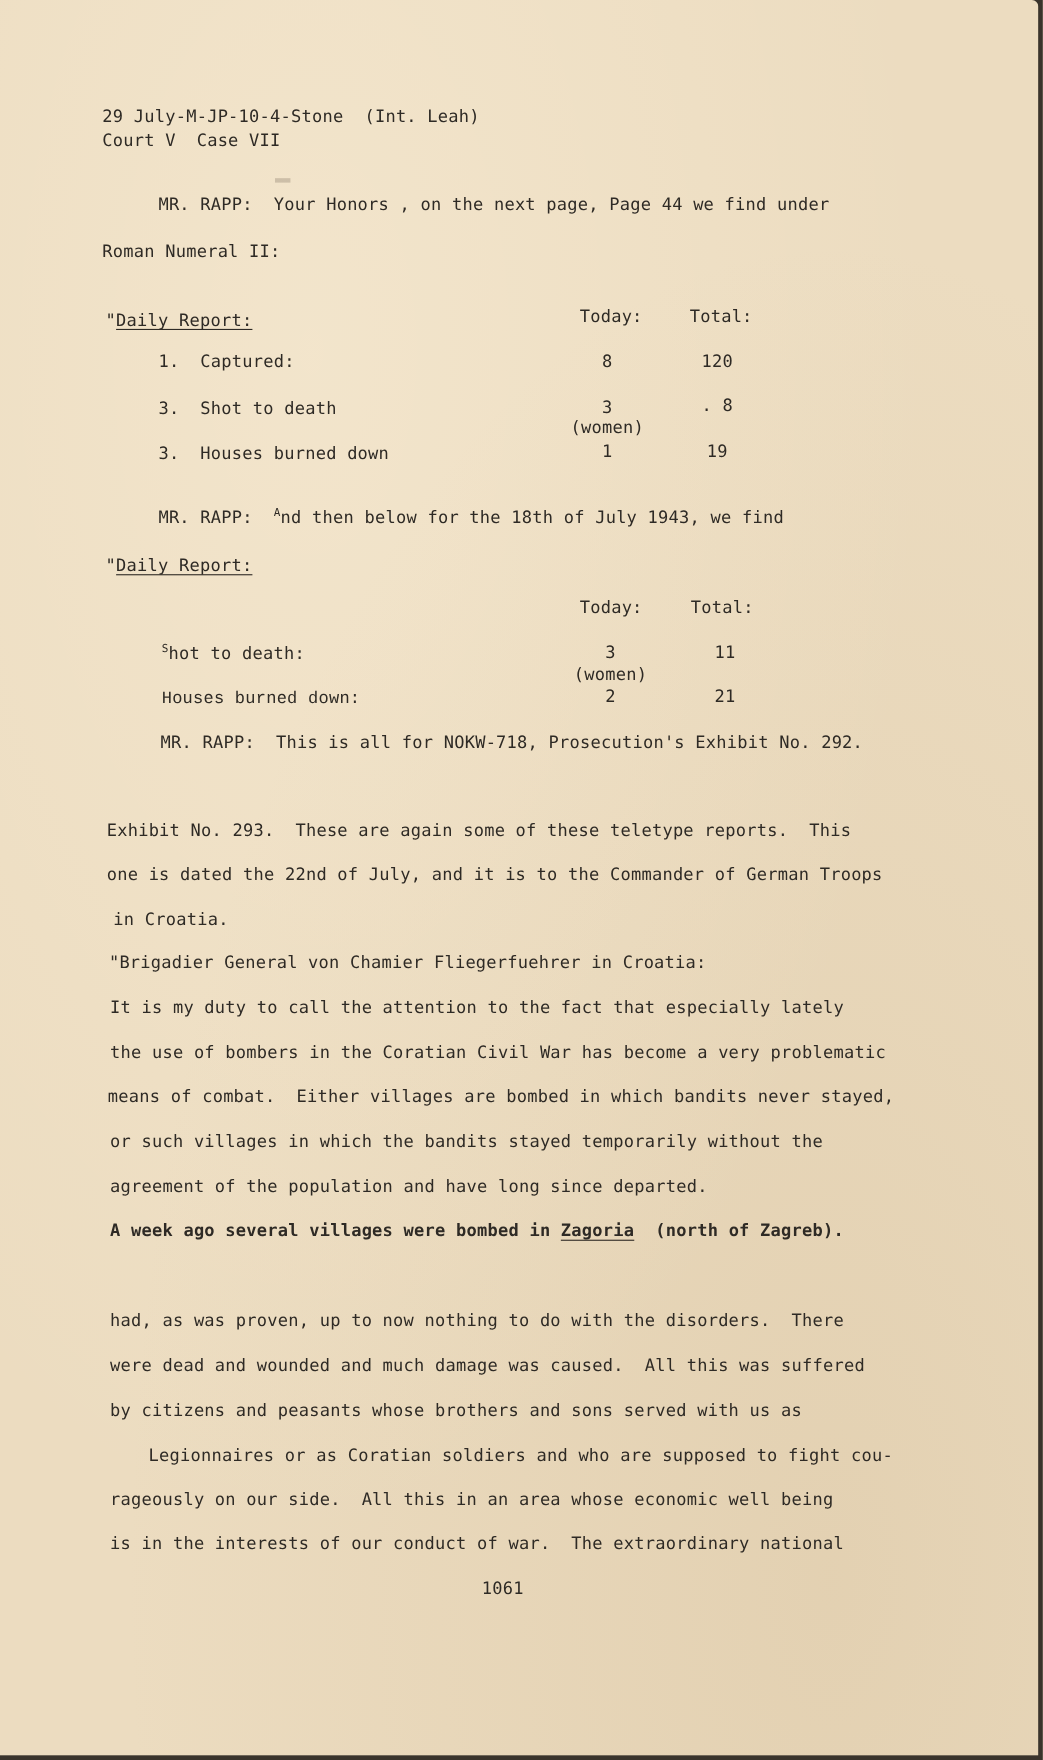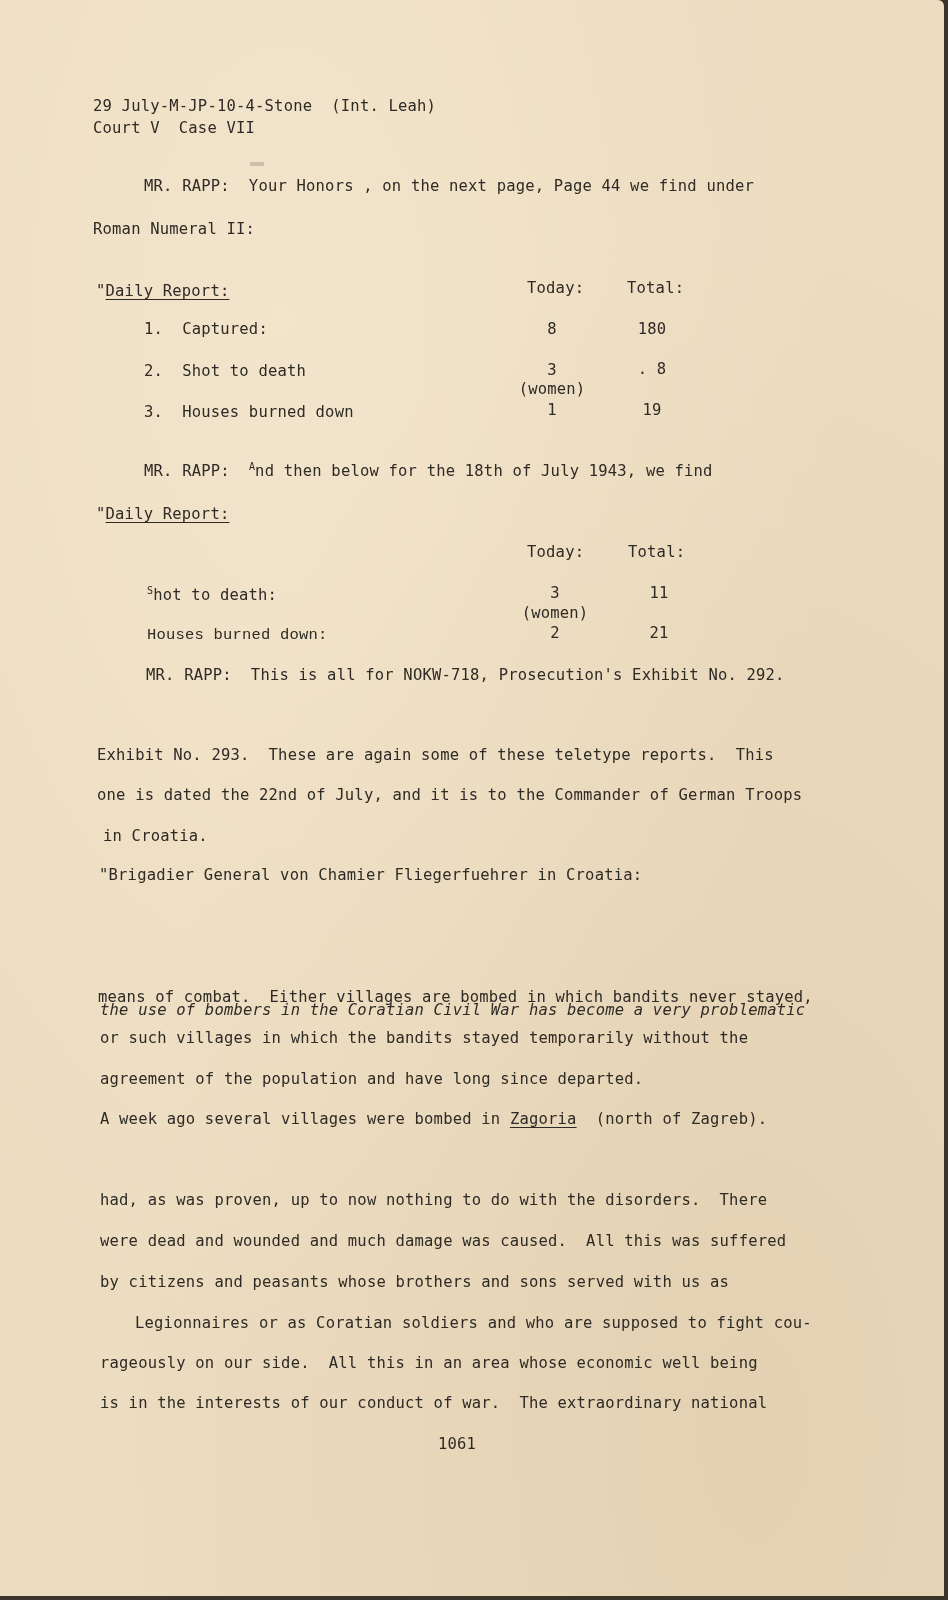--- a/index.html
+++ b/index.html
@@ -41,23 +41,23 @@
 
   <div class="line" style="left:144px;top:177px;">MR. RAPP:  Your Honors , on the next page, Page 44 we find under</div>
   <div class="line" style="left:93px;top:220px;">Roman Numeral II:</div>
 
   <div class="line" style="left:96px;top:282px;"><span>"</span><span class="u">Daily Report:</span></div>
   <div class="line" style="left:527px;top:279px;">Today:</div>
   <div class="line" style="left:627px;top:279px;">Total:</div>
 
   <div class="line" style="left:144px;top:320px;">1.  Captured:</div>
   <div class="num" style="left:512px;top:320px;">8</div>
-  <div class="num" style="left:612px;top:320px;">180</div>
+  <div class="num" style="left:612px;top:320px;">120</div>
 
-  <div class="line" style="left:144px;top:362px;">2.  Shot to death</div>
+  <div class="line" style="left:144px;top:362px;">3.  Shot to death</div>
   <div class="num" style="left:512px;top:361px;">3</div>
   <div class="num" style="left:502px;top:380px;width:100px;">(women)</div>
   <div class="num" style="left:612px;top:360px;">. 8</div>
 
   <div class="line" style="left:144px;top:403px;">3.  Houses burned down</div>
   <div class="num" style="left:512px;top:401px;">1</div>
   <div class="num" style="left:612px;top:401px;">19</div>
 
   <div class="line" style="left:144px;top:461px;"><span>MR. RAPP:</span>  <span class="sup">A</span><span>nd then below for the 18th of July 1943, we find</span></div>
 
@@ -72,26 +72,27 @@
 
   <div class="line" style="left:147px;top:626px;font-family:Liberation Mono, monospace;">Houses burned down:</div>
   <div class="num" style="left:515px;top:624px;">2</div>
   <div class="num" style="left:619px;top:624px;">21</div>
 
   <div class="line" style="left:146px;top:666px;">MR. RAPP:  This is all for NOKW-718, Prosecution's Exhibit No. 292.</div>
   <div class="line" style="left:97px;top:746px;">Exhibit No. 293.  These are again some of these teletype reports.  This</div>
   <div class="line" style="left:97px;top:786px;">one is dated the 22nd of July, and it is to the Commander of German Troops</div>
   <div class="line" style="left:103px;top:827px;">in Croatia.</div>
   <div class="line" style="left:99px;top:866px;">"Brigadier General von Chamier Fliegerfuehrer in Croatia:</div>
-  <div class="line" style="left:100px;top:1001px;font-style:italic;">the use of bombers in the Coratian Civil War has become a very problematic</div>
+  <div class="line" style="left:100px;top:907px;">It is my duty to call the attention to the fact that especially lately</div>
+  <div class="line" style="left:100px;top:948px;">the use of bombers in the Coratian Civil War has become a very problematic</div>
   <div class="line" style="left:98px;top:988px;">means of combat.  Either villages are bombed in which bandits never stayed,</div>
   <div class="line" style="left:100px;top:1029px;">or such villages in which the bandits stayed temporarily without the</div>
   <div class="line" style="left:100px;top:1070px;">agreement of the population and have long since departed.</div>
 
-  <div class="line" style="left:100px;top:1110px;"><span>A week ago several villages were bombed in </span><span class="u">Zagoria</span><span>  (north of Zagreb).</span></div>
+  <div class="line" style="left:100px;top:1110px;font-weight:bold;"><span>A week ago several villages were bombed in </span><span class="u">Zagoria</span><span>  (north of Zagreb).</span></div>
 
   <div class="line" style="left:100px;top:1191px;">had, as was proven, up to now nothing to do with the disorders.  There</div>
   <div class="line" style="left:100px;top:1232px;">were dead and wounded and much damage was caused.  All this was suffered</div>
   <div class="line" style="left:100px;top:1273px;">by citizens and peasants whose brothers and sons served with us as</div>
   <div class="line" style="left:100px;top:1314px;margin-left:35px;">Legionnaires or as Coratian soldiers and who are supposed to fight cou-</div>
   <div class="line" style="left:100px;top:1354px;text-align:right;">rageously on our side.  All this in an area whose economic well being</div>
   <div class="line" style="left:100px;top:1394px;">is in the interests of our conduct of war.  The extraordinary national</div>
 
   <div class="line" style="left:438px;top:1435px;">1061</div>
 </div>

